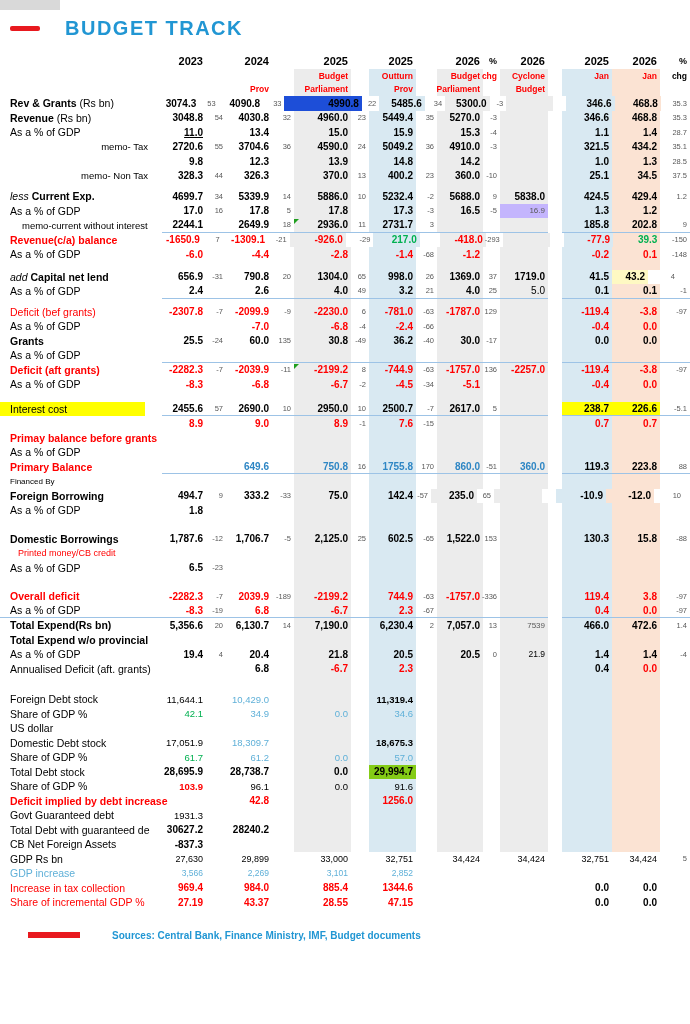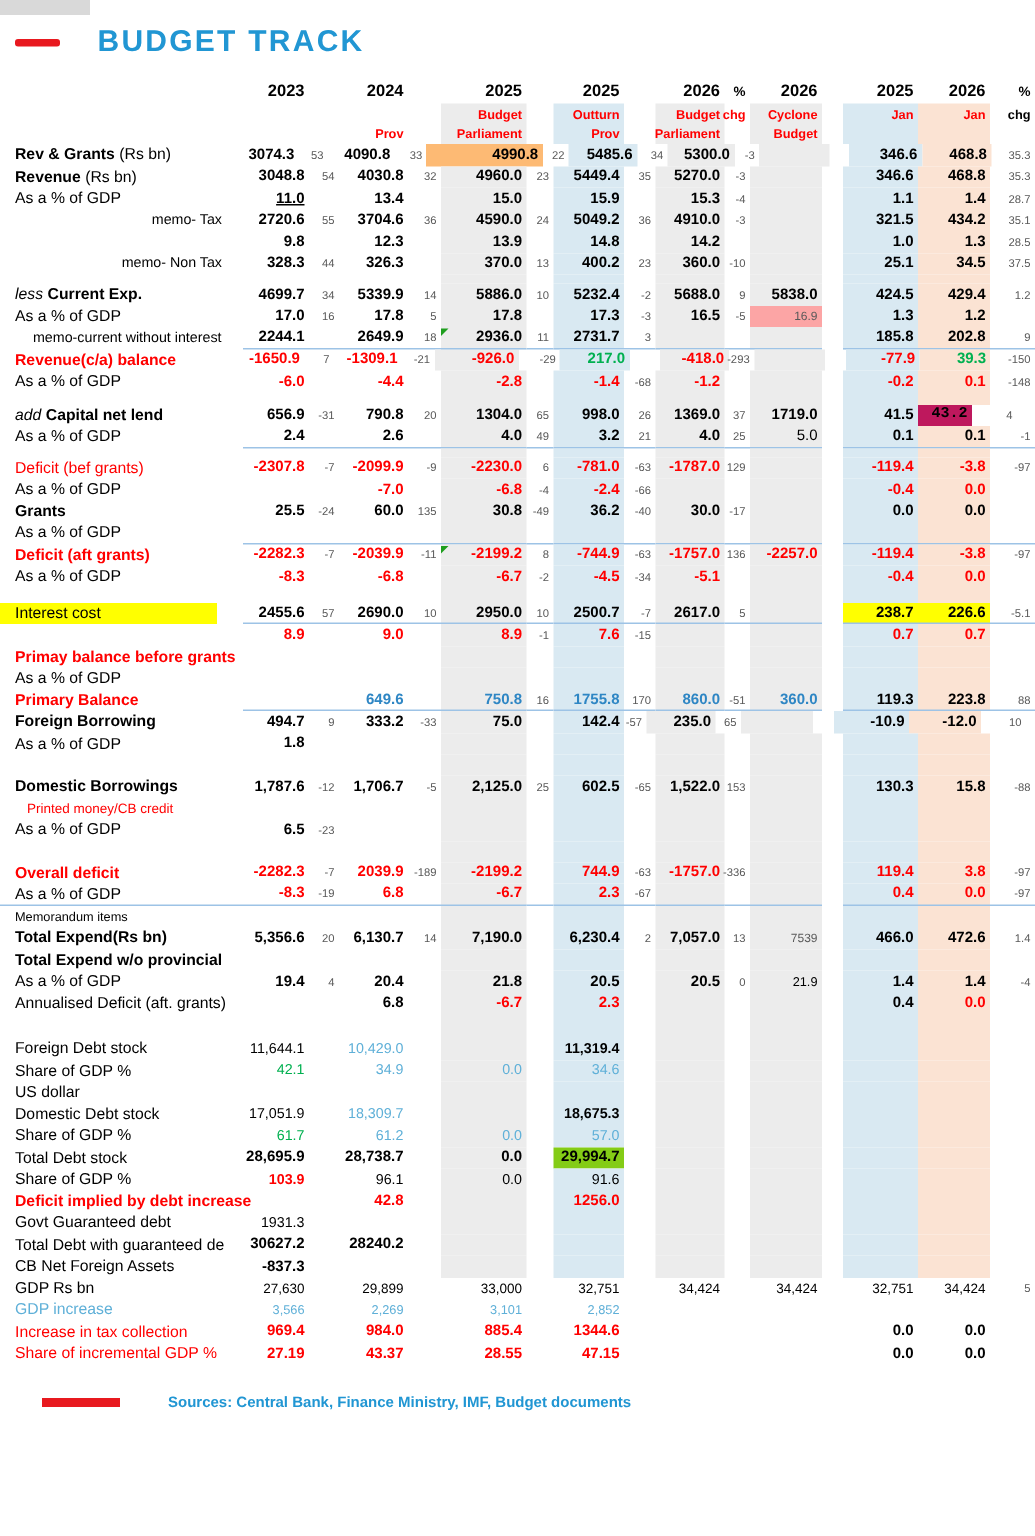--- a/index.html
+++ b/index.html
@@ -93,21 +93,21 @@
     </div>
     <div class="trow" style="height: 14.5px;">
       <div class="tc c-lab" style="width: 162px;">
         <span style="font-weight: bold;">Rev &amp; Grants</span>
         <span>(Rs bn)</span>
       </div>
       <div class="tc c-v23" style="width: 44px; font-weight: bold; font-size: 10px; color: rgb(0, 0, 0);">3074.3</div>
       <div class="tc c-s1" style="width: 20px; font-size: 7.5px; color: rgb(89, 89, 89);">53</div>
       <div class="tc c-v24" style="width: 46px; font-weight: bold; font-size: 10px; color: rgb(0, 0, 0);">4090.8</div>
       <div class="tc c-s2" style="width: 22px; font-size: 7.5px; color: rgb(89, 89, 89);">33</div>
-      <div class="tc c-bp" style="width: 80px; background: #fdba74; font-weight: bold; font-size: 10px; color: rgb(0, 0, 0);">4990.8</div>
+      <div class="tc c-bp" style="width: 80px; background: #1d4ed8; font-weight: bold; font-size: 10px; color: rgb(0, 0, 0);">4990.8</div>
       <div class="tc c-s3" style="width: 18px; font-size: 7.5px; color: rgb(89, 89, 89);">22</div>
       <div class="tc c-ot" style="width: 47px; background: rgb(217, 233, 242); font-weight: bold; font-size: 10px; color: rgb(0, 0, 0);">5485.6</div>
       <div class="tc c-s4" style="width: 21px; font-size: 7.5px; color: rgb(89, 89, 89);">34</div>
       <div class="tc c-b6" style="width: 46px; background: rgb(236, 236, 236); font-weight: bold; font-size: 10px; color: rgb(0, 0, 0);">5300.0</div>
       <div class="tc c-ch" style="width: 17px; font-size: 7.5px; color: rgb(89, 89, 89);">-3</div>
       <div class="tc c-cy" style="width: 48px; background: rgb(236, 236, 236);"></div>
       <div class="tc c-gap" style="width: 14px;"></div>
       <div class="tc c-j5" style="width: 50px; background: rgb(217, 233, 242); font-weight: bold; font-size: 10px; color: rgb(0, 0, 0);">346.6</div>
       <div class="tc c-j6" style="width: 48px; background: rgb(251, 227, 211); font-weight: bold; font-size: 10px; color: rgb(0, 0, 0);">468.8</div>
       <div class="tc c-c2" style="width: 30px; font-size: 7.5px; color: rgb(89, 89, 89);">35.3</div>
@@ -257,21 +257,21 @@
       <div class="tc c-v23" style="width: 44px; font-weight: bold; font-size: 10px; color: rgb(0, 0, 0);">17.0</div>
       <div class="tc c-s1" style="width: 20px; font-size: 7.5px; color: rgb(89, 89, 89);">16</div>
       <div class="tc c-v24" style="width: 46px; font-weight: bold; font-size: 10px; color: rgb(0, 0, 0);">17.8</div>
       <div class="tc c-s2" style="width: 22px; font-size: 7.5px; color: rgb(89, 89, 89);">5</div>
       <div class="tc c-bp" style="width: 57px; background: rgb(236, 236, 236); font-weight: bold; font-size: 10px; color: rgb(0, 0, 0);">17.8</div>
       <div class="tc c-s3" style="width: 18px;"></div>
       <div class="tc c-ot" style="width: 47px; background: rgb(217, 233, 242); font-weight: bold; font-size: 10px; color: rgb(0, 0, 0);">17.3</div>
       <div class="tc c-s4" style="width: 21px; font-size: 7.5px; color: rgb(89, 89, 89);">-3</div>
       <div class="tc c-b6" style="width: 46px; background: rgb(236, 236, 236); font-weight: bold; font-size: 10px; color: rgb(0, 0, 0);">16.5</div>
       <div class="tc c-ch" style="width: 17px; font-size: 7.5px; color: rgb(89, 89, 89);">-5</div>
-      <div class="tc c-cy" style="width: 48px; background: #fca5a5; font-weight: normal; font-size: 8px; color: rgb(89, 89, 89);">16.9</div>
+      <div class="tc c-cy" style="width: 48px; background: #c4b5fd; font-weight: normal; font-size: 8px; color: rgb(89, 89, 89);">16.9</div>
       <div class="tc c-gap" style="width: 14px;"></div>
       <div class="tc c-j5" style="width: 50px; background: rgb(217, 233, 242); font-weight: bold; font-size: 10px; color: rgb(0, 0, 0);">1.3</div>
       <div class="tc c-j6" style="width: 48px; background: rgb(251, 227, 211); font-weight: bold; font-size: 10px; color: rgb(0, 0, 0);">1.2</div>
       <div class="tc c-c2" style="width: 30px;"></div>
     </div>
     <div class="trow" style="height: 14.5px;">
       <div class="tc c-lab" style="width: 162px; font-size: 9.5px; padding-left: 22px;">
         <span>memo-current without interest</span>
       </div>
       <div class="tc c-v23 ul" style="width: 44px; font-weight: bold; font-size: 10px; color: rgb(0, 0, 0);">2244.1</div>
@@ -359,21 +359,21 @@
       <div class="tc c-s2" style="width: 22px; font-size: 7.5px; color: rgb(89, 89, 89);">20</div>
       <div class="tc c-bp" style="width: 57px; background: rgb(236, 236, 236); font-weight: bold; font-size: 10px; color: rgb(0, 0, 0);">1304.0</div>
       <div class="tc c-s3" style="width: 18px; font-size: 7.5px; color: rgb(89, 89, 89);">65</div>
       <div class="tc c-ot" style="width: 47px; background: rgb(217, 233, 242); font-weight: bold; font-size: 10px; color: rgb(0, 0, 0);">998.0</div>
       <div class="tc c-s4" style="width: 21px; font-size: 7.5px; color: rgb(89, 89, 89);">26</div>
       <div class="tc c-b6" style="width: 46px; background: rgb(236, 236, 236); font-weight: bold; font-size: 10px; color: rgb(0, 0, 0);">1369.0</div>
       <div class="tc c-ch" style="width: 17px; font-size: 7.5px; color: rgb(89, 89, 89);">37</div>
       <div class="tc c-cy" style="width: 48px; background: rgb(236, 236, 236); font-weight: bold; font-size: 10px; color: rgb(0, 0, 0);">1719.0</div>
       <div class="tc c-gap" style="width: 14px;"></div>
       <div class="tc c-j5" style="width: 50px; background: rgb(217, 233, 242); font-weight: bold; font-size: 10px; color: rgb(0, 0, 0);">41.5</div>
-      <div class="tc c-j6" style="width: 36px; background: #be185d; font-weight: bold; font-size: 10px; color: rgb(0, 0, 0); font-family: Liberation Mono, monospace;">43.2</div>
+      <div class="tc c-j6" style="width: 36px; background: #fef9c3; font-weight: bold; font-size: 10px; color: rgb(0, 0, 0);">43.2</div>
       <div class="tc c-c2" style="width: 30px; font-size: 7.5px; color: rgb(89, 89, 89);">4</div>
     </div>
     <div class="trow" style="height: 14.5px;">
       <div class="tc c-lab" style="width: 162px;">
         <span>As a % of GDP</span>
       </div>
       <div class="tc c-v23 ul" style="width: 44px; font-weight: bold; font-size: 10px; color: rgb(0, 0, 0);">2.4</div>
       <div class="tc c-s1 ul" style="width: 20px;"></div>
       <div class="tc c-v24 ul" style="width: 46px; font-weight: bold; font-size: 10px; color: rgb(0, 0, 0);">2.6</div>
       <div class="tc c-s2 ul" style="width: 22px;"></div>
@@ -637,20 +637,40 @@
       <div class="tc c-s4 ul" style="width: 21px; font-size: 7.5px; color: rgb(89, 89, 89);">170</div>
       <div class="tc c-b6 ul" style="width: 46px; background: rgb(236, 236, 236); font-weight: bold; font-size: 10px; color: rgb(46, 134, 196);">860.0</div>
       <div class="tc c-ch ul" style="width: 17px; font-size: 7.5px; color: rgb(89, 89, 89);">-51</div>
       <div class="tc c-cy ul" style="width: 48px; background: rgb(236, 236, 236); font-weight: bold; font-size: 10px; color: rgb(46, 134, 196);">360.0</div>
       <div class="tc c-gap" style="width: 14px;"></div>
       <div class="tc c-j5 ul" style="width: 50px; background: rgb(217, 233, 242); font-weight: bold; font-size: 10px; color: rgb(0, 0, 0);">119.3</div>
       <div class="tc c-j6 ul" style="width: 48px; background: rgb(251, 227, 211); font-weight: bold; font-size: 10px; color: rgb(0, 0, 0);">223.8</div>
       <div class="tc c-c2 ul" style="width: 30px; font-size: 7.5px; color: rgb(89, 89, 89);">88</div>
     </div>
     <div class="trow" style="height: 14.5px;">
+      <div class="tc c-lab" style="width: 162px; font-size: 8px;">
+        <span>Financed By</span>
+      </div>
+      <div class="tc c-v23" style="width: 44px;"></div>
+      <div class="tc c-s1" style="width: 20px;"></div>
+      <div class="tc c-v24" style="width: 46px;"></div>
+      <div class="tc c-s2" style="width: 22px;"></div>
+      <div class="tc c-bp" style="width: 57px; background: rgb(236, 236, 236);"></div>
+      <div class="tc c-s3" style="width: 18px;"></div>
+      <div class="tc c-ot" style="width: 47px; background: rgb(217, 233, 242);"></div>
+      <div class="tc c-s4" style="width: 21px;"></div>
+      <div class="tc c-b6" style="width: 46px; background: rgb(236, 236, 236);"></div>
+      <div class="tc c-ch" style="width: 17px;"></div>
+      <div class="tc c-cy" style="width: 48px; background: rgb(236, 236, 236);"></div>
+      <div class="tc c-gap" style="width: 14px;"></div>
+      <div class="tc c-j5" style="width: 50px; background: rgb(217, 233, 242);"></div>
+      <div class="tc c-j6" style="width: 48px; background: rgb(251, 227, 211);"></div>
+      <div class="tc c-c2" style="width: 30px;"></div>
+    </div>
+    <div class="trow" style="height: 14.5px;">
       <div class="tc c-lab" style="width: 162px;">
         <span style="font-weight: bold;">Foreign Borrowing</span>
       </div>
       <div class="tc c-v23" style="width: 44px; font-weight: bold; font-size: 10px; color: rgb(0, 0, 0);">494.7</div>
       <div class="tc c-s1" style="width: 20px; font-size: 7.5px; color: rgb(89, 89, 89);">9</div>
       <div class="tc c-v24" style="width: 46px; font-weight: bold; font-size: 10px; color: rgb(0, 0, 0);">333.2</div>
       <div class="tc c-s2" style="width: 22px; font-size: 7.5px; color: rgb(89, 89, 89);">-33</div>
       <div class="tc c-bp" style="width: 57px; background: rgb(236, 236, 236); font-weight: bold; font-size: 10px; color: rgb(0, 0, 0);">75.0</div>
       <div class="tc c-s3" style="width: 18px;"></div>
       <div class="tc c-ot" style="width: 47px; background: rgb(217, 233, 242); font-weight: bold; font-size: 10px; color: rgb(0, 0, 0);">142.4</div>
@@ -813,40 +833,20 @@
       <div class="tc c-s4 ul" style="width: 21px; font-size: 7.5px; color: rgb(89, 89, 89);">-67</div>
       <div class="tc c-b6 ul" style="width: 46px; background: rgb(236, 236, 236);"></div>
       <div class="tc c-ch ul" style="width: 17px;"></div>
       <div class="tc c-cy ul" style="width: 48px; background: rgb(236, 236, 236);"></div>
       <div class="tc c-gap" style="width: 14px;"></div>
       <div class="tc c-j5 ul" style="width: 50px; background: rgb(217, 233, 242); font-weight: bold; font-size: 10px; color: rgb(255, 0, 0);">0.4</div>
       <div class="tc c-j6 ul" style="width: 48px; background: rgb(251, 227, 211); font-weight: bold; font-size: 10px; color: rgb(255, 0, 0);">0.0</div>
       <div class="tc c-c2 ul" style="width: 30px; font-size: 7.5px; color: rgb(89, 89, 89);">-97</div>
     </div>
     <div class="trow" style="height: 14.5px;">
-      <div class="tc c-lab" style="width: 162px; font-size: 8.5px;">
-        <span>Memorandum items</span>
-      </div>
-      <div class="tc c-v23" style="width: 44px;"></div>
-      <div class="tc c-s1" style="width: 20px;"></div>
-      <div class="tc c-v24" style="width: 46px;"></div>
-      <div class="tc c-s2" style="width: 22px;"></div>
-      <div class="tc c-bp" style="width: 57px; background: rgb(236, 236, 236);"></div>
-      <div class="tc c-s3" style="width: 18px;"></div>
-      <div class="tc c-ot" style="width: 47px; background: rgb(217, 233, 242);"></div>
-      <div class="tc c-s4" style="width: 21px;"></div>
-      <div class="tc c-b6" style="width: 46px; background: rgb(236, 236, 236);"></div>
-      <div class="tc c-ch" style="width: 17px;"></div>
-      <div class="tc c-cy" style="width: 48px; background: rgb(236, 236, 236);"></div>
-      <div class="tc c-gap" style="width: 14px;"></div>
-      <div class="tc c-j5" style="width: 50px; background: rgb(217, 233, 242);"></div>
-      <div class="tc c-j6" style="width: 48px; background: rgb(251, 227, 211);"></div>
-      <div class="tc c-c2" style="width: 30px;"></div>
-    </div>
-    <div class="trow" style="height: 14.5px;">
       <div class="tc c-lab" style="width: 162px;">
         <span style="font-weight: bold;">Total Expend(Rs bn)</span>
       </div>
       <div class="tc c-v23" style="width: 44px; font-weight: bold; font-size: 10px; color: rgb(0, 0, 0);">5,356.6</div>
       <div class="tc c-s1" style="width: 20px; font-size: 7.5px; color: rgb(89, 89, 89);">20</div>
       <div class="tc c-v24" style="width: 46px; font-weight: bold; font-size: 10px; color: rgb(0, 0, 0);">6,130.7</div>
       <div class="tc c-s2" style="width: 22px; font-size: 7.5px; color: rgb(89, 89, 89);">14</div>
       <div class="tc c-bp" style="width: 57px; background: rgb(236, 236, 236); font-weight: bold; font-size: 10px; color: rgb(0, 0, 0);">7,190.0</div>
       <div class="tc c-s3" style="width: 18px;"></div>
       <div class="tc c-ot" style="width: 47px; background: rgb(217, 233, 242); font-weight: bold; font-size: 10px; color: rgb(0, 0, 0);">6,230.4</div>

